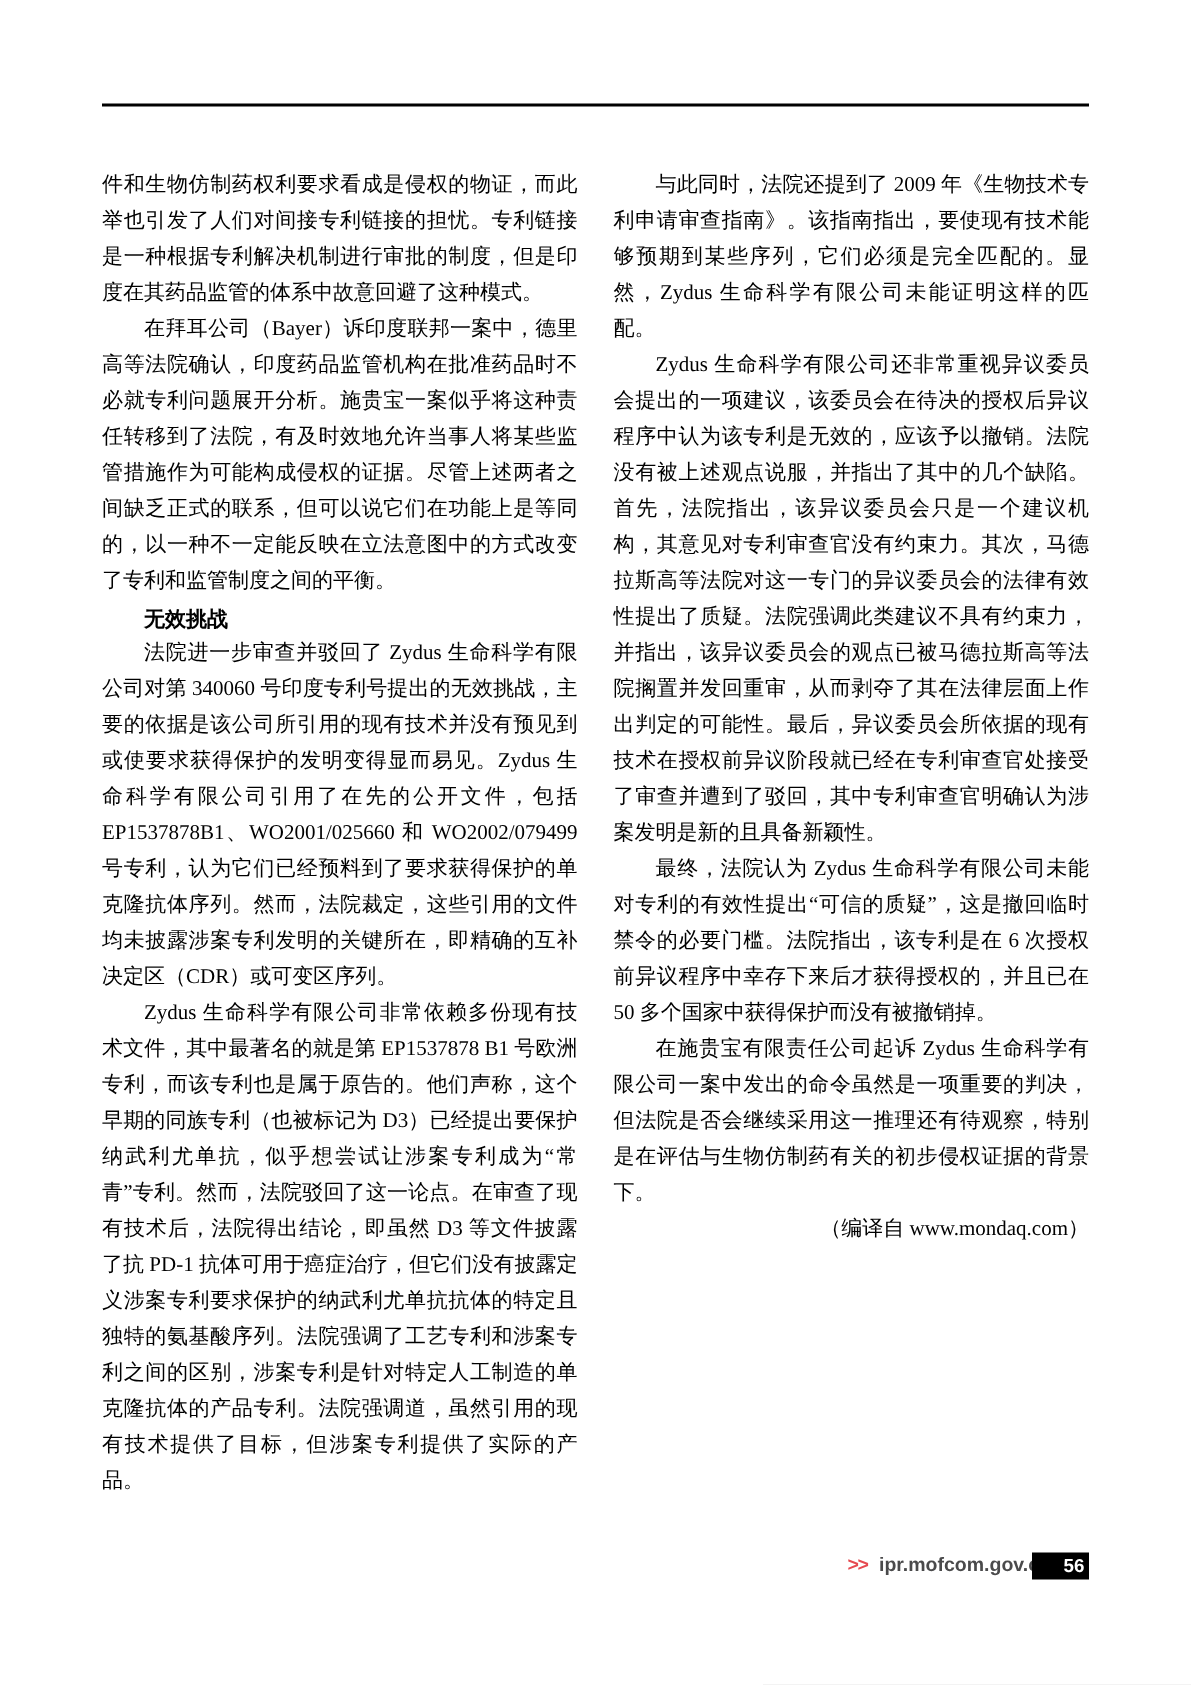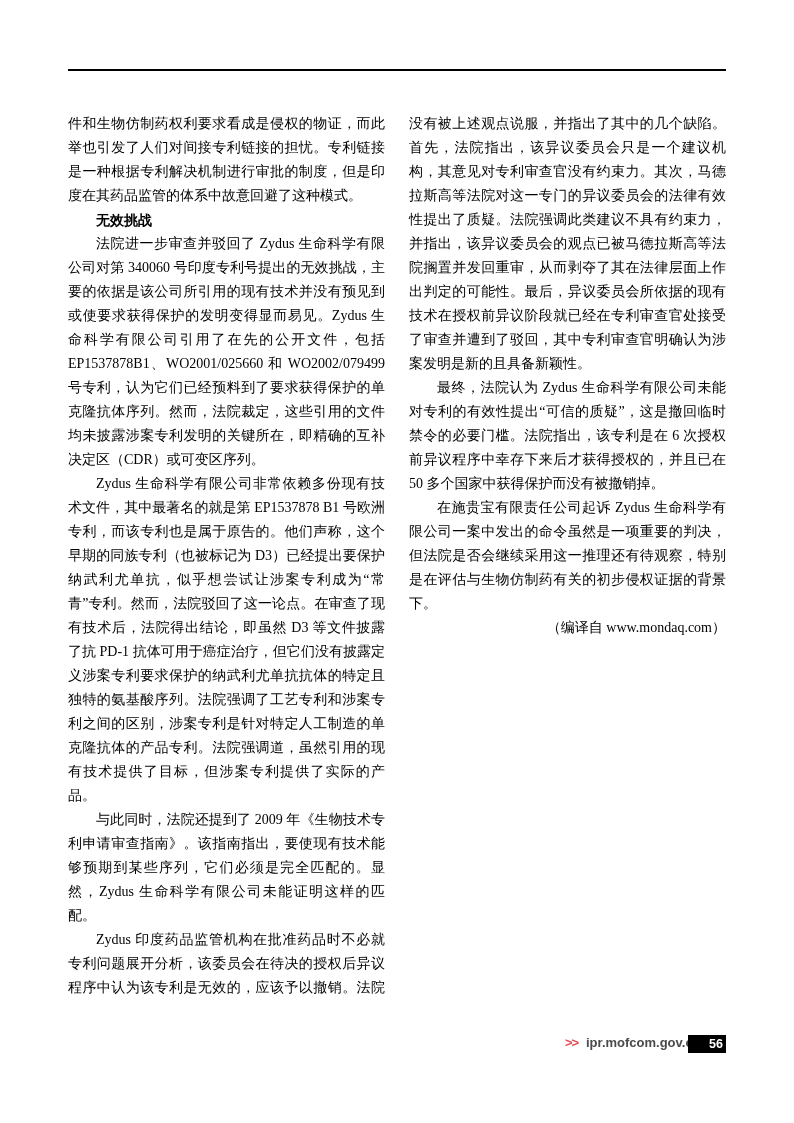--- a/index.html
+++ b/index.html
@@ -92,25 +92,26 @@
 </style>
 </head>
 <body>
 
 <div class="page">
 
   <div class="top-rule"></div>
 
   <div class="article">
     <p class="para">件和生物仿制药权利要求看成是侵权的物证，而此举也引发了人们对间接专利链接的担忧。专利链接是一种根据专利解决机制进行审批的制度，但是印度在其药品监管的体系中故意回避了这种模式。</p>
+    <p class="para indent">在拜耳公司（Bayer）诉印度联邦一案中，德里高等法院确认，印度药品监管机构在批准药品时不必就专利问题展开分析。施贵宝一案似乎将这种责任转移到了法院，有及时效地允许当事人将某些监管措施作为可能构成侵权的证据。尽管上述两者之间缺乏正式的联系，但可以说它们在功能上是等同的，以一种不一定能反映在立法意图中的方式改变了专利和监管制度之间的平衡。</p>
     <p class="heading">无效挑战</p>
     <p class="para indent">法院进一步审查并驳回了 Zydus 生命科学有限公司对第 340060 号印度专利号提出的无效挑战，主要的依据是该公司所引用的现有技术并没有预见到或使要求获得保护的发明变得显而易见。Zydus 生命科学有限公司引用了在先的公开文件，包括 EP1537878B1、WO2001/025660 和 WO2002/079499 号专利，认为它们已经预料到了要求获得保护的单克隆抗体序列。然而，法院裁定，这些引用的文件均未披露涉案专利发明的关键所在，即精确的互补决定区（CDR）或可变区序列。</p>
     <p class="para indent">Zydus 生命科学有限公司非常依赖多份现有技术文件，其中最著名的就是第 EP1537878 B1 号欧洲专利，而该专利也是属于原告的。他们声称，这个早期的同族专利（也被标记为 D3）已经提出要保护纳武利尤单抗，似乎想尝试让涉案专利成为“常青”专利。然而，法院驳回了这一论点。在审查了现有技术后，法院得出结论，即虽然 D3 等文件披露了抗 PD-1 抗体可用于癌症治疗，但它们没有披露定义涉案专利要求保护的纳武利尤单抗抗体的特定且独特的氨基酸序列。法院强调了工艺专利和涉案专利之间的区别，涉案专利是针对特定人工制造的单克隆抗体的产品专利。法院强调道，虽然引用的现有技术提供了目标，但涉案专利提供了实际的产品。</p>
     <p class="para indent">与此同时，法院还提到了 2009 年《生物技术专利申请审查指南》。该指南指出，要使现有技术能够预期到某些序列，它们必须是完全匹配的。显然，Zydus 生命科学有限公司未能证明这样的匹配。</p>
-    <p class="para indent">Zydus 印度药品监管机构在批准药品时不必就专利问题展开分析，该委员会在待决的授权后异议程序中认为该专利是无效的，应该予以撤销。法院没有被上述观点说服，并指出了其中的几个缺陷。首先，法院指出，该异议委员会只是一个建议机构，其意见对专利审查官没有约束力。其次，马德拉斯高等法院对这一专门的异议委员会的法律有效性提出了质疑。法院强调此类建议不具有约束力，并指出，该异议委员会的观点已被马德拉斯高等法院搁置并发回重审，从而剥夺了其在法律层面上作出判定的可能性。最后，异议委员会所依据的现有技术在授权前异议阶段就已经在专利审查官处接受了审查并遭到了驳回，其中专利审查官明确认为涉案发明是新的且具备新颖性。</p>
+    <p class="para indent">Zydus 生命科学有限公司还非常重视异议委员会提出的一项建议，该委员会在待决的授权后异议程序中认为该专利是无效的，应该予以撤销。法院没有被上述观点说服，并指出了其中的几个缺陷。首先，法院指出，该异议委员会只是一个建议机构，其意见对专利审查官没有约束力。其次，马德拉斯高等法院对这一专门的异议委员会的法律有效性提出了质疑。法院强调此类建议不具有约束力，并指出，该异议委员会的观点已被马德拉斯高等法院搁置并发回重审，从而剥夺了其在法律层面上作出判定的可能性。最后，异议委员会所依据的现有技术在授权前异议阶段就已经在专利审查官处接受了审查并遭到了驳回，其中专利审查官明确认为涉案发明是新的且具备新颖性。</p>
     <p class="para indent">最终，法院认为 Zydus 生命科学有限公司未能对专利的有效性提出“可信的质疑”，这是撤回临时禁令的必要门槛。法院指出，该专利是在 6 次授权前异议程序中幸存下来后才获得授权的，并且已在 50 多个国家中获得保护而没有被撤销掉。</p>
     <p class="para indent">在施贵宝有限责任公司起诉 Zydus 生命科学有限公司一案中发出的命令虽然是一项重要的判决，但法院是否会继续采用这一推理还有待观察，特别是在评估与生物仿制药有关的初步侵权证据的背景下。</p>
     <p class="para signoff">（编译自 www.mondaq.com）</p>
   </div>
 
   <div class="footer">
     <span class="footer-chevrons">&gt;&gt;</span>
     <span class="footer-url">ipr.mofcom.gov.cn</span>
     <span class="page-badge">56</span>
   </div>

